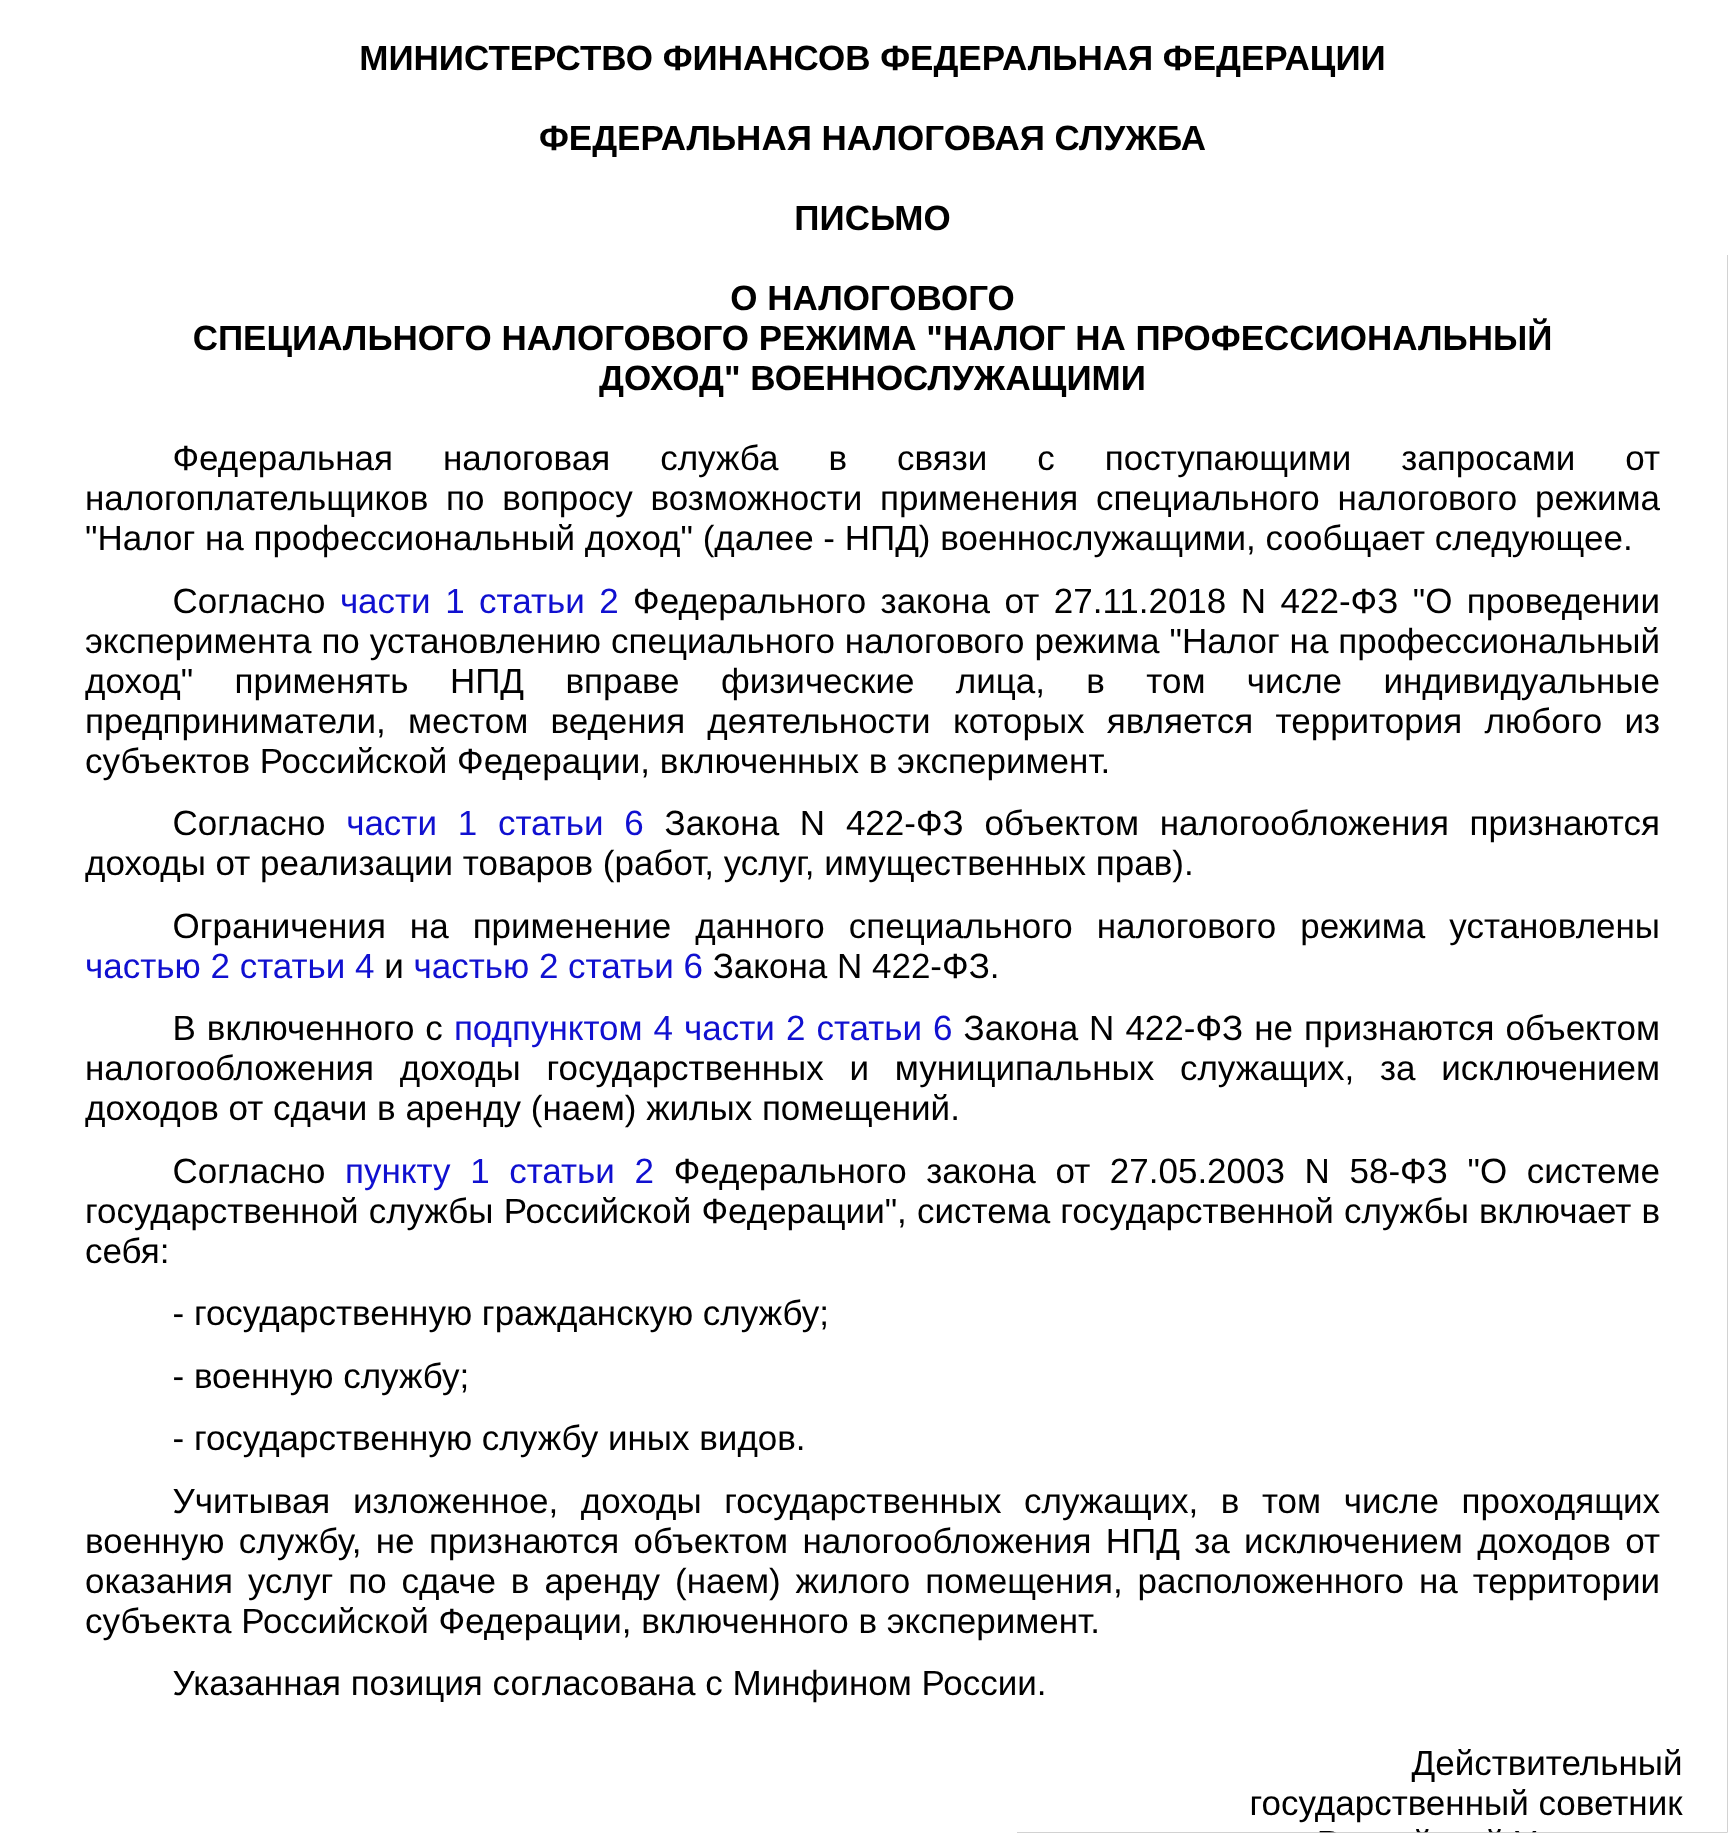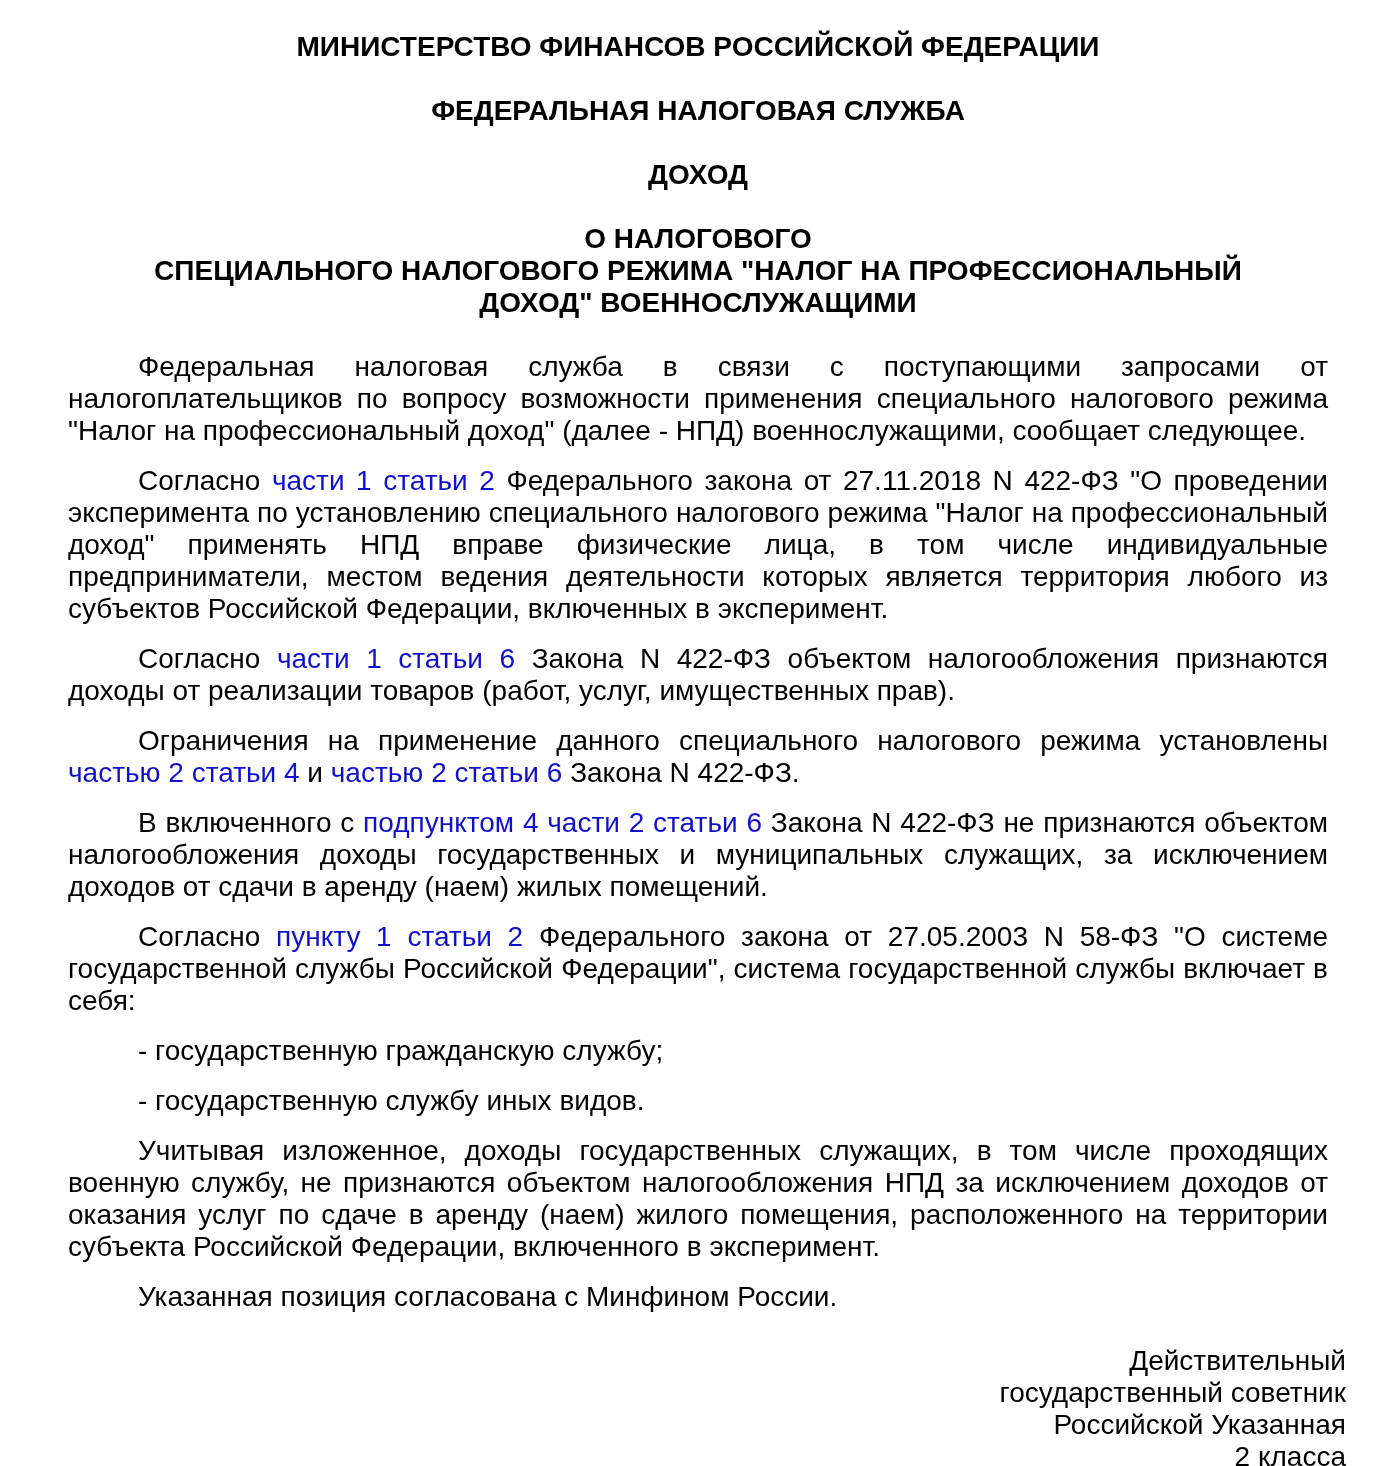--- a/index.html
+++ b/index.html
@@ -42,26 +42,26 @@
     font-size: 28px;
     line-height: 32px;
     text-align: right;
   }
 </style>
 </head>
 <body>
 
 <div class="page">
 
-  <div class="hdr">МИНИСТЕРСТВО ФИНАНСОВ РОССИЙСКОЙ ФЕДЕРАЦИИ</div>
+  <div class="hdr">МИНИСТЕРСТВО ФИНАНСОВ ФЕДЕРАЛЬНАЯ ФЕДЕРАЦИИ</div>
 
   <div class="hdr">ФЕДЕРАЛЬНАЯ НАЛОГОВАЯ СЛУЖБА</div>
 
   <div class="hdr">
-    <div>ДОХОД</div>
+    <div>ПИСЬМО</div>
   </div>
 
   <div class="hdr">
     <div>О НАЛОГОВОГО</div>
     <div>СПЕЦИАЛЬНОГО НАЛОГОВОГО РЕЖИМА "НАЛОГ НА ПРОФЕССИОНАЛЬНЫЙ</div>
     <div>ДОХОД" ВОЕННОСЛУЖАЩИМИ</div>
   </div>
 
   <div class="bodytext">
 
@@ -72,20 +72,21 @@
     <p class="para"><span>Согласно </span><a class="doclink">части 1 статьи 6</a><span> Закона N 422-ФЗ объектом налогообложения признаются доходы от реализации товаров (работ, услуг, имущественных прав).</span></p>
 
     <p class="para"><span>Ограничения на применение данного специального налогового режима установлены </span><a class="doclink">частью 2 статьи 4</a><span> и </span><a class="doclink">частью 2 статьи 6</a><span> Закона N 422-ФЗ.</span></p>
 
     <p class="para"><span>В включенного с </span><a class="doclink">подпунктом 4 части 2 статьи 6</a><span> Закона N 422-ФЗ не признаются объектом налогообложения доходы государственных и муниципальных служащих, за исключением доходов от сдачи в аренду (наем) жилых помещений.</span></p>
 
     <p class="para"><span>Согласно </span><a class="doclink">пункту 1 статьи 2</a><span> Федерального закона от 27.05.2003 N 58-ФЗ "О системе государственной службы Российской Федерации", система государственной службы включает в себя:</span></p>
 
     <p class="para"><span>- государственную гражданскую службу;</span></p>
 
+    <p class="para"><span>- военную службу;</span></p>
 
     <p class="para"><span>- государственную службу иных видов.</span></p>
 
     <p class="para"><span>Учитывая изложенное, доходы государственных служащих, в том числе проходящих военную службу, не признаются объектом налогообложения НПД за исключением доходов от оказания услуг по сдаче в аренду (наем) жилого помещения, расположенного на территории субъекта Российской Федерации, включенного в эксперимент.</span></p>
 
     <p class="para"><span>Указанная позиция согласована с Минфином России.</span></p>
 
   </div>
 
   <div class="signature">

